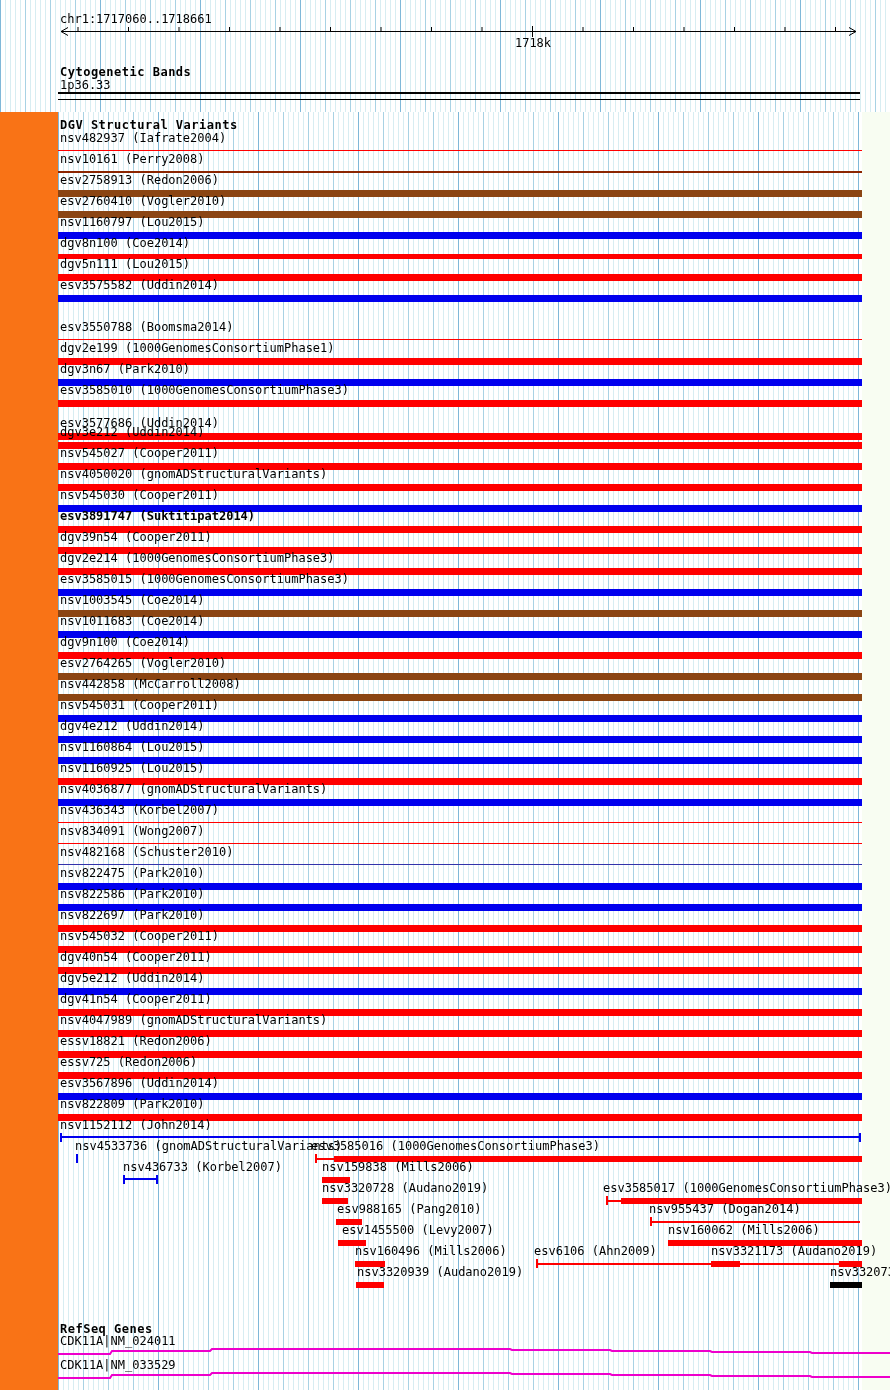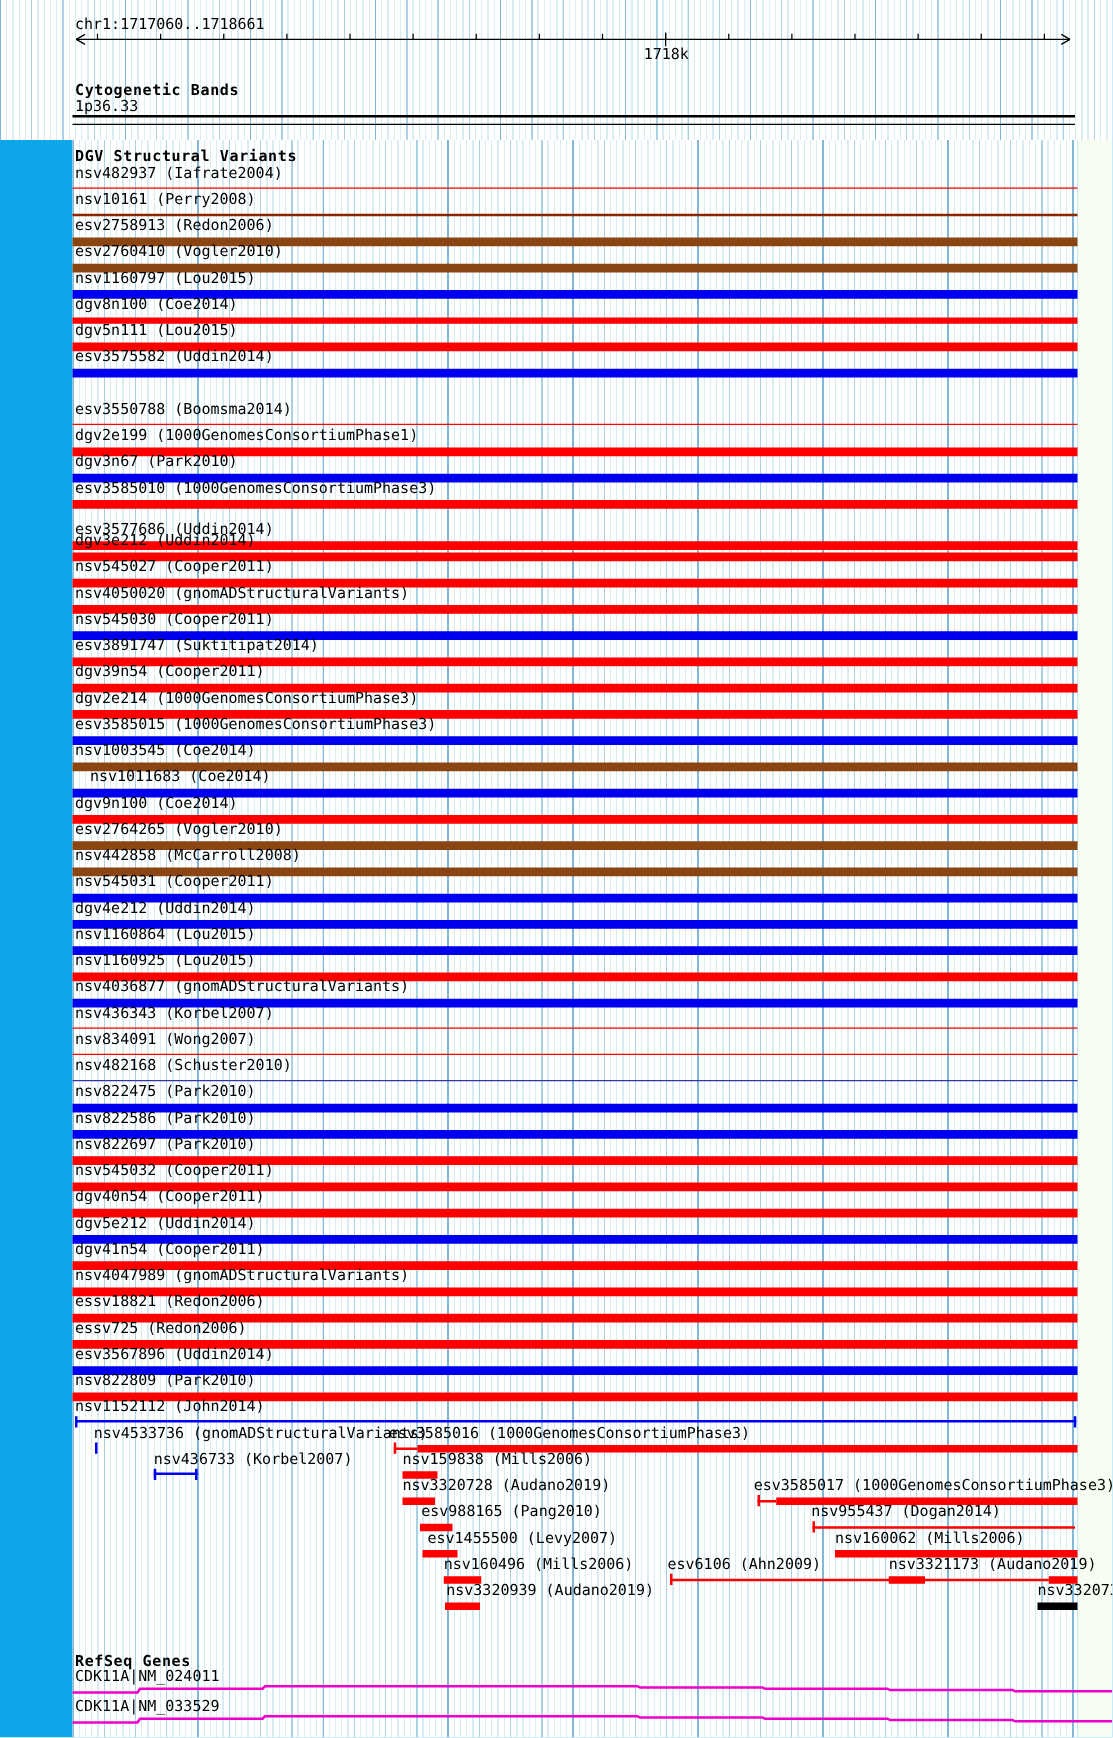--- a/index.html
+++ b/index.html
@@ -1,16 +1,16 @@
 <!DOCTYPE html>
 <html><head>
 <meta charset="utf-8">
 <style>
   html,body{margin:0;padding:0;background:#fff;}
-  #canvas{position:relative;width:890px;height:1390px;overflow:hidden;background:#0ea5e9;
+  #canvas{position:relative;width:890px;height:1390px;overflow:hidden;background:#f97316;
           font-family:"DejaVu Sans Mono","Liberation Mono",monospace;}
   .abs{position:absolute;}
   .mono{font-size:12px;line-height:13px;color:#000;white-space:nowrap;}
   .bold{font-weight:bold;letter-spacing:0.5px;}
   .stripes{
     background-color:#ffffff;
     background-image:
       repeating-linear-gradient(90deg,#7fb8d8 0,#7fb8d8 1px,transparent 1px,transparent 100px),
       repeating-linear-gradient(90deg,#a8d2e4 0,#a8d2e4 1px,transparent 1px,transparent 25px),
       repeating-linear-gradient(90deg,#d7edf2 0,#d7edf2 1px,transparent 1px,transparent 5px);
@@ -130,41 +130,41 @@
       </div>
       <div class="vrow" style="top: 467px;">
         <div class="vlabel" style="left: 60px;">nsv4050020 (gnomADStructuralVariants)</div>
         <div class="vbar" style="left: 58px; width: 804px; top: 17px; height: 7px; background: rgb(255, 0, 0);"></div>
       </div>
       <div class="vrow" style="top: 488px;">
         <div class="vlabel" style="left: 60px;">nsv545030 (Cooper2011)</div>
         <div class="vbar" style="left: 58px; width: 804px; top: 17px; height: 7px; background: rgb(0, 0, 238);"></div>
       </div>
       <div class="vrow" style="top: 509px;">
-        <div class="vlabel" style="left: 60px;">esv3891747 (Suktitipat2014)</div>
+        <div class="vlabel" style="left: 60px; font-weight: bold;">esv3891747 (Suktitipat2014)</div>
         <div class="vbar" style="left: 58px; width: 804px; top: 17px; height: 7px; background: rgb(255, 0, 0);"></div>
       </div>
       <div class="vrow" style="top: 530px;">
         <div class="vlabel" style="left: 60px;">dgv39n54 (Cooper2011)</div>
         <div class="vbar" style="left: 58px; width: 804px; top: 17px; height: 7px; background: rgb(255, 0, 0);"></div>
       </div>
       <div class="vrow" style="top: 551px;">
         <div class="vlabel" style="left: 60px;">dgv2e214 (1000GenomesConsortiumPhase3)</div>
         <div class="vbar" style="left: 58px; width: 804px; top: 17px; height: 7px; background: rgb(255, 0, 0);"></div>
       </div>
       <div class="vrow" style="top: 572px;">
         <div class="vlabel" style="left: 60px;">esv3585015 (1000GenomesConsortiumPhase3)</div>
         <div class="vbar" style="left: 58px; width: 804px; top: 17px; height: 7px; background: rgb(0, 0, 238);"></div>
       </div>
       <div class="vrow" style="top: 593px;">
         <div class="vlabel" style="left: 60px;">nsv1003545 (Coe2014)</div>
         <div class="vbar" style="left: 58px; width: 804px; top: 17px; height: 7px; background: rgb(139, 69, 19);"></div>
       </div>
       <div class="vrow" style="top: 614px;">
-        <div class="vlabel" style="left: 72px;">nsv1011683 (Coe2014)</div>
+        <div class="vlabel" style="left: 60px;">nsv1011683 (Coe2014)</div>
         <div class="vbar" style="left: 58px; width: 804px; top: 17px; height: 7px; background: rgb(0, 0, 238);"></div>
       </div>
       <div class="vrow" style="top: 635px;">
         <div class="vlabel" style="left: 60px;">dgv9n100 (Coe2014)</div>
         <div class="vbar" style="left: 58px; width: 804px; top: 17px; height: 7px; background: rgb(255, 0, 0);"></div>
       </div>
       <div class="vrow" style="top: 656px;">
         <div class="vlabel" style="left: 60px;">esv2764265 (Vogler2010)</div>
         <div class="vbar" style="left: 58px; width: 804px; top: 17px; height: 7px; background: rgb(139, 69, 19);"></div>
       </div>

